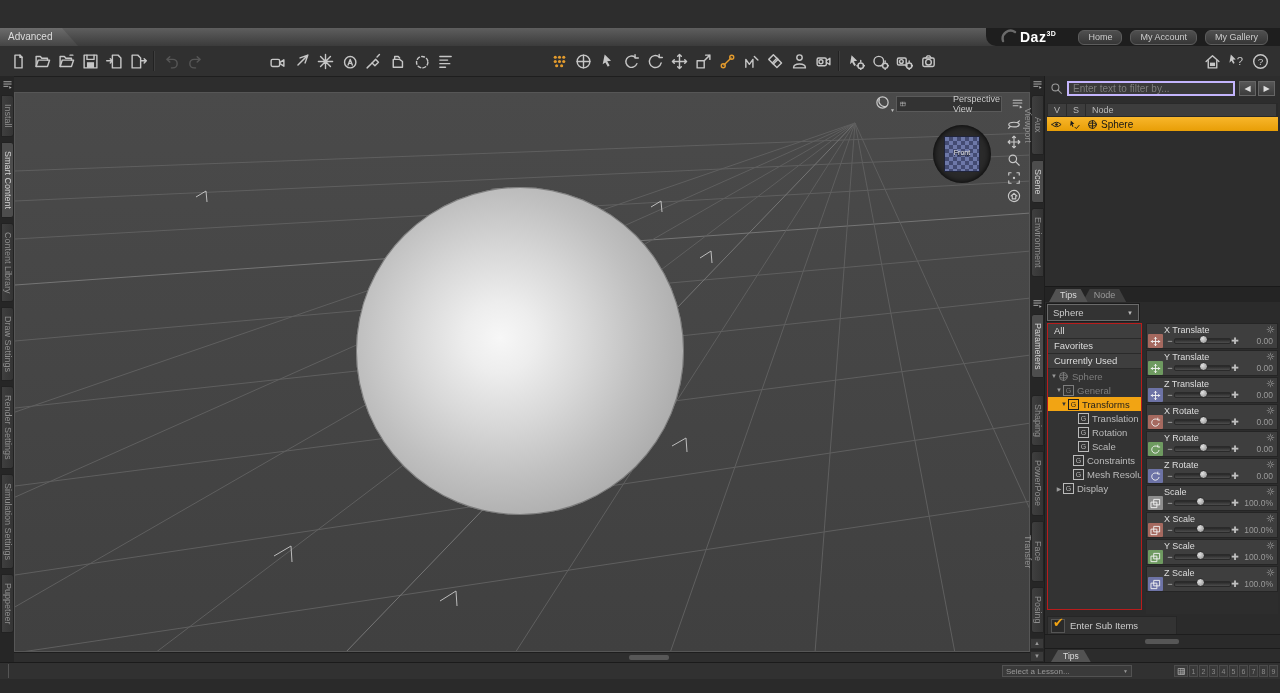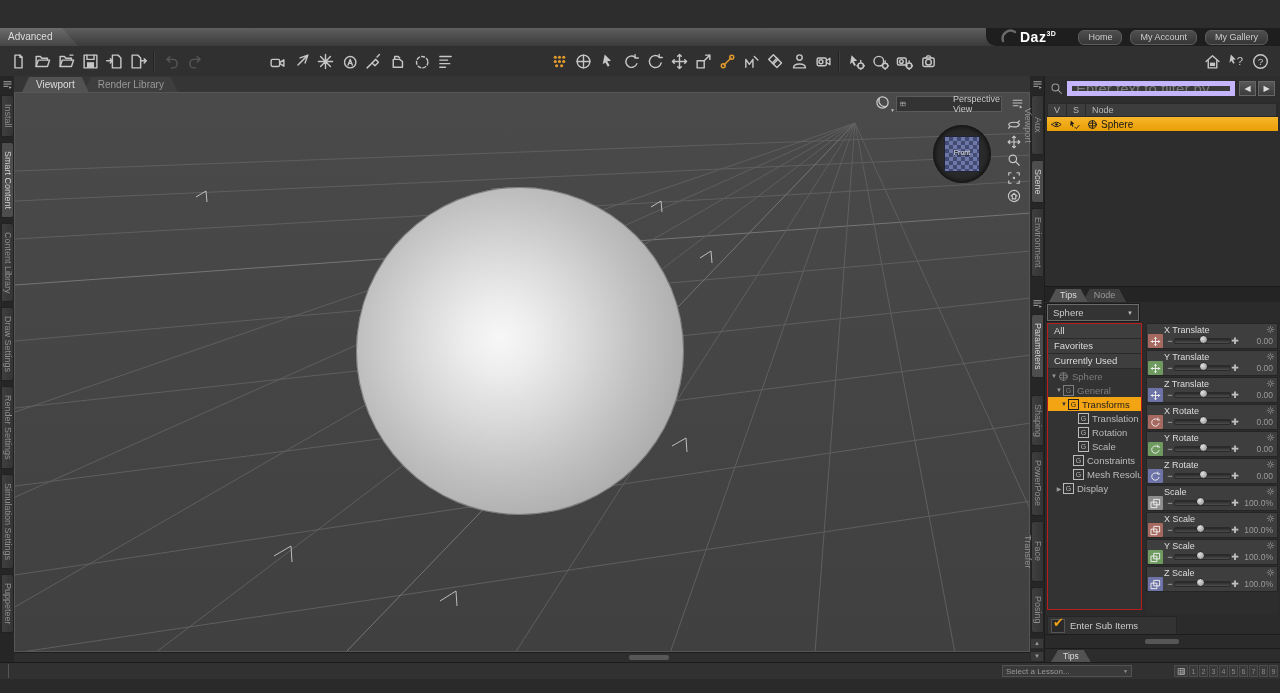--- a/index.html
+++ b/index.html
@@ -67,21 +67,21 @@
                      linear-gradient(45deg,#434b72 25%,#6d78a8 25%,#6d78a8 75%,#434b72 75%);
     background-size:8px 8px;background-position:0 0,4px 4px;}
   .cube-label{position:absolute;left:0;right:0;top:12px;text-align:center;font-size:7px;color:#e8e8e8;text-shadow:0 1px 1px #000;}
   .vp-scroll{position:absolute;left:14px;top:652px;width:1016px;height:10px;background:#2e2e2e;border-top:1px solid #1e1e1e;box-sizing:border-box;}
   .vp-scroll .handle{position:absolute;left:615px;top:2px;width:40px;height:5px;background:#575757;border-radius:2px;}
   
   .rpanel{position:absolute;left:1044px;top:76px;width:236px;height:586px;background:#2b2b2b;border-left:1px solid #1d1d1d;box-sizing:border-box;}
   .scene{position:absolute;top:0;left:0;right:0;height:210px;background:#2d2d2d;}
   .mag{position:absolute;color:#9a9a9a;}
   .mag svg{width:13px;height:13px;}
-  .flt-input{position:absolute;left:22px;top:5px;width:168px;height:15px;background:#3a3a3a;border:5px solid #c4b5fd;color:#aaa;font-size:15px;padding:0 4px;box-sizing:border-box;font-family:"Liberation Sans",sans-serif;}
+  .flt-input{position:absolute;left:22px;top:5px;width:168px;height:15px;background:#3a3a3a;border:2px solid #c4b5fd;color:#aaa;font-size:10px;padding:0 4px;box-sizing:border-box;font-family:"Liberation Sans",sans-serif;}
   .flt-input::placeholder{color:#7d7d7d;}
   .flt-btn{position:absolute;top:5px;width:17px;height:15px;background:linear-gradient(#575757,#3c3c3c);border:1px solid #666;font-size:8px;color:#ddd;text-align:center;line-height:14px;box-sizing:border-box;cursor:default;}
   .scene-head{position:absolute;top:27px;left:2px;right:2px;height:14px;display:flex;background:#3d3d3d;font-size:9px;color:#b8b8b8;border:1px solid #2a2a2a;box-sizing:border-box;}
   .scene-head .cell{border-right:1px solid #2a2a2a;display:flex;align-items:center;justify-content:center;}
   .scene-head .cell.v,.scene-head .cell.s{width:18px;}
   .scene-head .cell.node{flex:1;justify-content:flex-start;padding-left:6px;}
   .scene-row{position:absolute;top:41px;left:2px;right:2px;height:14px;background:linear-gradient(#f8b62b,#e89e06);display:flex;align-items:center;font-size:10px;color:#151515;}
   .scene-row .ric{width:18px;height:12px;display:flex;align-items:center;justify-content:center;color:#1c1c1c;}
   .scene-row .ric svg{width:11px;height:11px;}
   .info-tabs{position:absolute;top:210px;height:16px;left:0;right:0;background:#242424;border-top:1px solid #191919;display:flex;align-items:flex-end;padding-left:4px;box-sizing:border-box;}
@@ -406,24 +406,20 @@
         </svg></span>
   <div class="vtab">Install</div>
       <div class="vtab active">Smart Content</div>
       <div class="vtab">Content Library</div>
       <div class="vtab">Draw Settings</div>
       <div class="vtab">Render Settings</div>
       <div class="vtab">Simulation Settings</div>
       <div class="vtab">Puppeteer</div>
     </div>
 
-  <div class="vp-tabs" id="vp-tabs">
-      <div class="htab active">Viewport</div>
-      <div class="htab">Render Library</div>
-    </div>
 
   <div class="viewport">
     <svg class="grid-svg" width="1016" height="560">
       <g stroke="#5f5f5f" stroke-width="1" fill="none">
         <line x1="0" y1="78" x2="1016" y2="40"></line>
         <line x1="0" y1="108" x2="1016" y2="62"></line>
         <line x1="0" y1="146" x2="1016" y2="88"></line>
         <line x1="0" y1="248" x2="1016" y2="158"></line>
         <line x1="0" y1="315" x2="1016" y2="205"></line>
         <line x1="0" y1="393" x2="1016" y2="262"></line>

